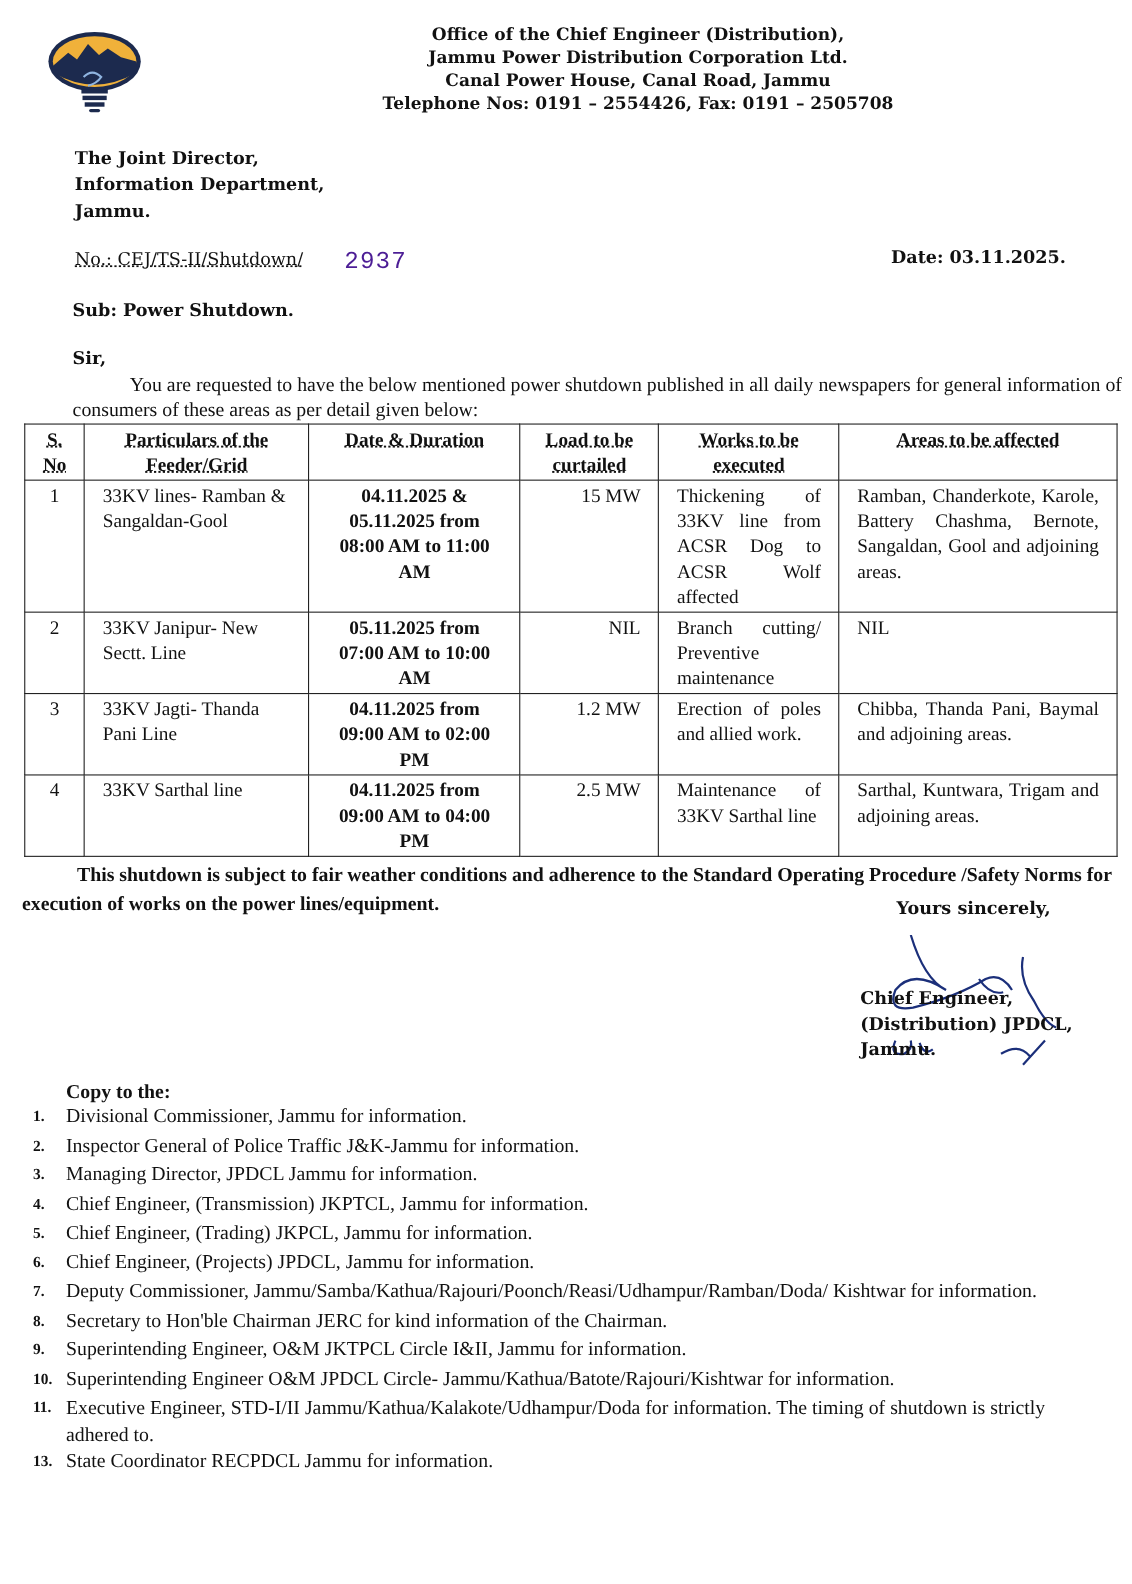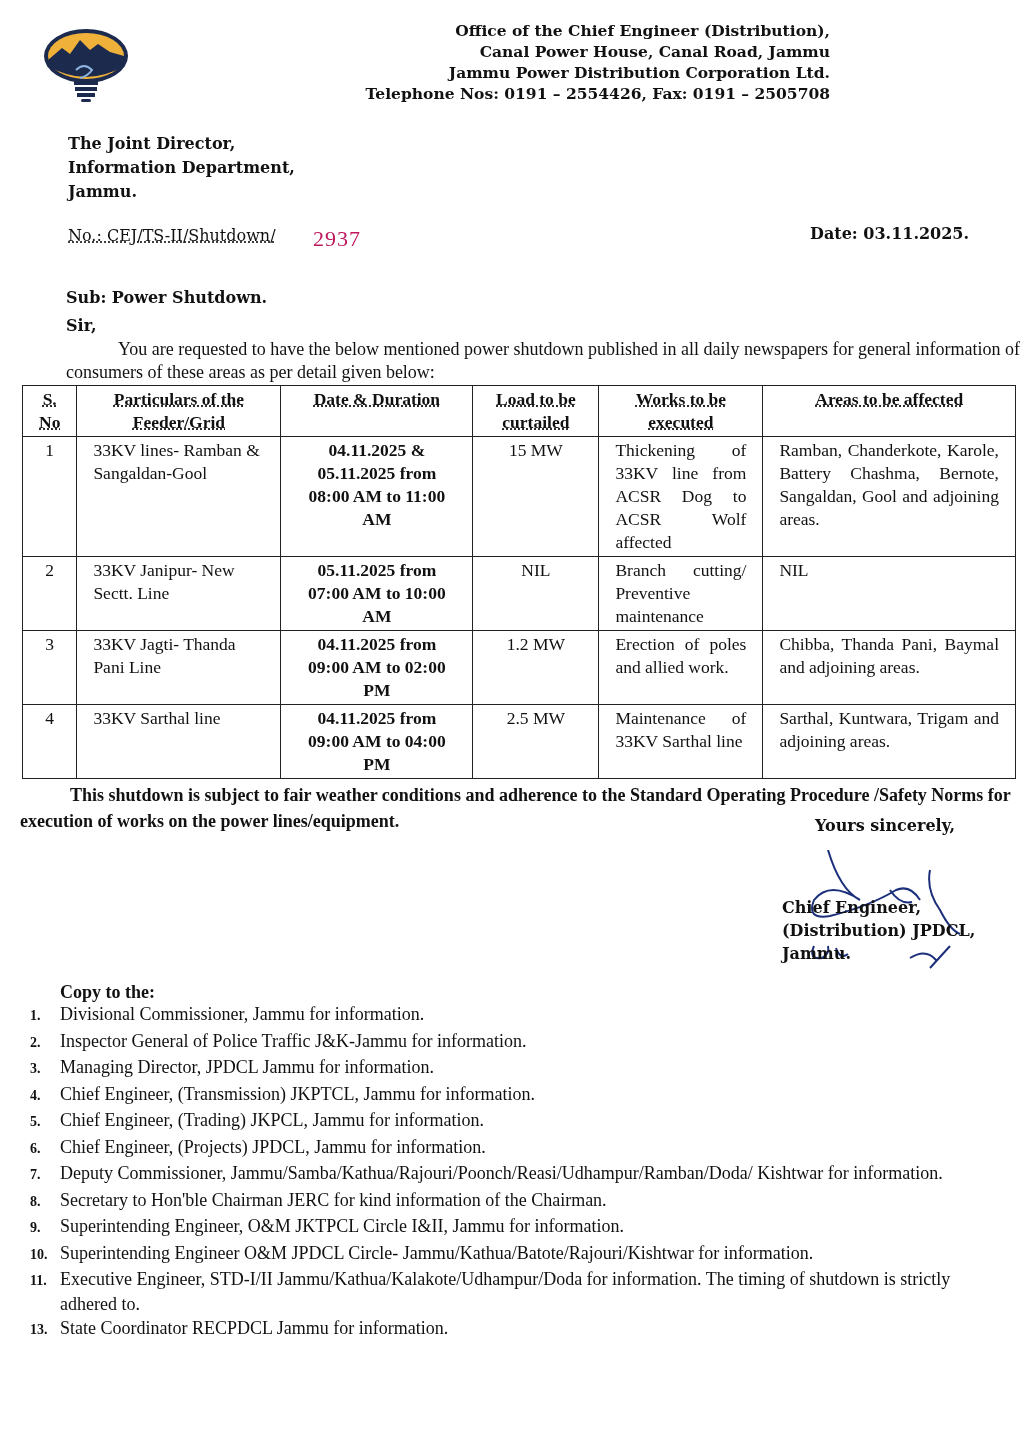--- a/index.html
+++ b/index.html
@@ -6,45 +6,45 @@
   html, body { width: 1029px; height: 1440px; background: #ffffff; }
   body {
     position: relative;
     font-family: "Liberation Sans", "DejaVu Sans", sans-serif;
     color: #111;
     overflow: hidden;
   }
   .logo { position: absolute; left: 40px; top: 26px; width: 92px; height: 78px; }
   .letterhead {
     position: absolute; left: 330px; top: 20px; width: 500px;
-    text-align: right; font-family: "DejaVu Serif", serif;
+    text-align: center; font-family: "DejaVu Serif", serif;
     font-weight: bold; font-size: 15.5px; line-height: 21px;
   }
   .addressee {
     position: absolute; left: 68px; top: 132px;
     font-family: "DejaVu Serif", serif; font-weight: bold;
     font-size: 16px; line-height: 24px;
   }
   .ref-no {
     position: absolute; left: 68px; top: 226px;
     font-family: "DejaVu Serif", serif; font-weight: normal; font-size: 16px;
     text-decoration: underline dotted;
   }
   .ref-hand {
     position: absolute; left: 313px; top: 226px;
-    font-family: Liberation Serif, serif; font-size: 22px;
-    color: #be185d; letter-spacing: 1px;
+    font-family: Liberation Mono, monospace; font-size: 22px;
+    color: #4c1d95; letter-spacing: 1px;
   }
   .date {
     position: absolute; left: 810px; top: 224px;
     font-family: "DejaVu Serif", serif; font-weight: bold; font-size: 16px;
   }
   .subject {
     position: absolute; left: 66px; top: 272px;
-    font-family: "DejaVu Serif", serif; font-weight: bold; font-size: 16px; margin-top: 16px;
+    font-family: "DejaVu Serif", serif; font-weight: bold; font-size: 16px;
   }
   .salutation {
     position: absolute; left: 66px; top: 316px;
     font-family: "DejaVu Serif", serif; font-weight: bold; font-size: 16px;
   }
   .intro {
     position: absolute; left: 66px; top: 338px; width: 955px;
     font-family: "Liberation Serif", serif; font-size: 18px; line-height: 23px;
     text-indent: 52px;
   }
@@ -57,21 +57,21 @@
     border: 1.5px solid #222; vertical-align: top; padding: 2px 16px;
     line-height: 23px;
   }
   table.shutdown th {
     font-weight: bold; text-align: center; text-decoration: underline dotted;
     font-size: 17.5px;
   }
   .c-sno { width: 52px; text-align: center; }
   .c-feeder { width: 204px; }
   .c-date { width: 192px; text-align: center; font-weight: bold; }
-  .c-load { width: 126px; text-align: center; }
+  .c-load { width: 126px; text-align: right; }
   .c-works { width: 164px; text-align: justify; text-align-last: left; }
   .c-areas { text-align: justify; text-align-last: left; }
   .note {
     position: absolute; left: 20px; top: 782px; width: 1005px;
     font-family: "Liberation Serif", serif; font-weight: bold;
     font-size: 18px; line-height: 26px; text-indent: 50px;
   }
   .closing {
     position: absolute; left: 815px; top: 816px;
     font-family: "DejaVu Serif", serif; font-weight: bold; font-size: 16px;
@@ -106,22 +106,22 @@
     <path d="M36 44 Q44 36 52 44 Q48 50 40 52" stroke="#8fb4e0" stroke-width="2" fill="none"></path>
     <rect x="34" y="55" width="24" height="4" fill="#1c2a4e"></rect>
     <rect x="35" y="61" width="22" height="4" fill="#1c2a4e"></rect>
     <rect x="37" y="67" width="18" height="4" fill="#1c2a4e"></rect>
     <rect x="41" y="73" width="10" height="3" rx="1.5" fill="#1c2a4e"></rect>
   </svg>
 </div>
 
 <div class="letterhead">
   <div>Office of the Chief Engineer (Distribution),</div>
+  <div>Jammu Power Distribution Corporation Ltd.</div>
   <div>Canal Power House, Canal Road, Jammu</div>
-  <div>Jammu Power Distribution Corporation Ltd.</div>
   <div>Telephone Nos: 0191 – 2554426, Fax: 0191 – 2505708</div>
 </div>
 
 <div class="addressee">
   <div>The Joint Director,</div>
   <div>Information Department,</div>
   <div>Jammu.</div>
 </div>
 
 <div class="ref-no">No.: CEJ/TS-II/Shutdown/</div>

